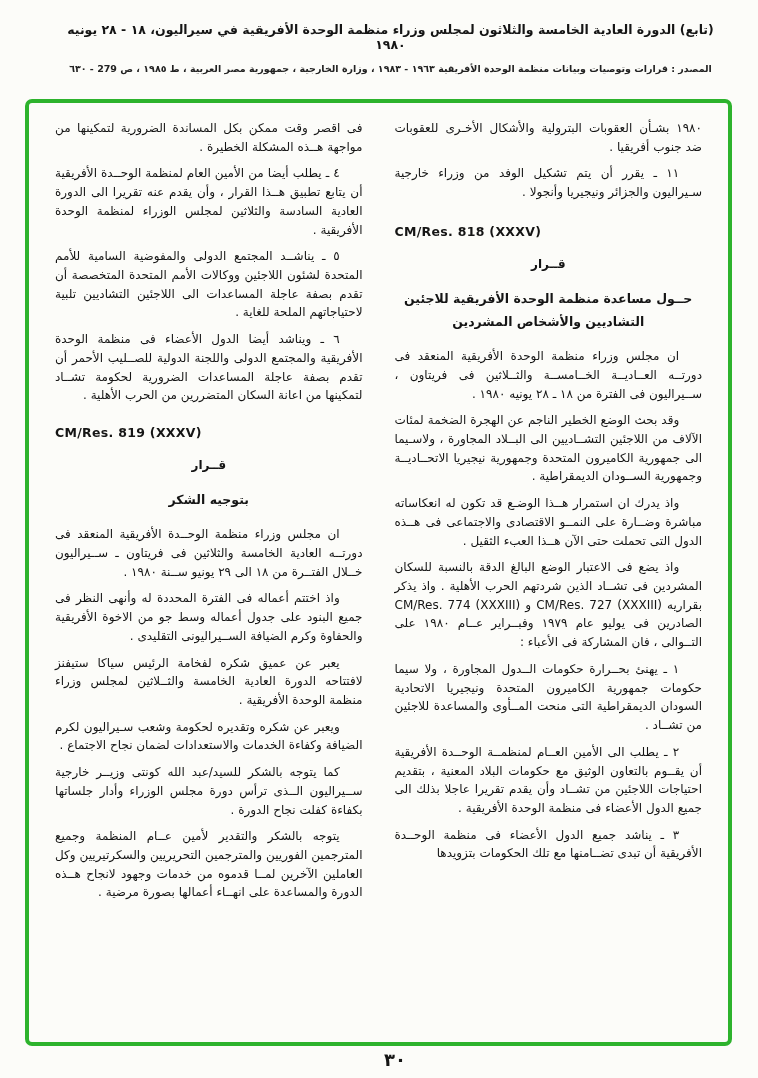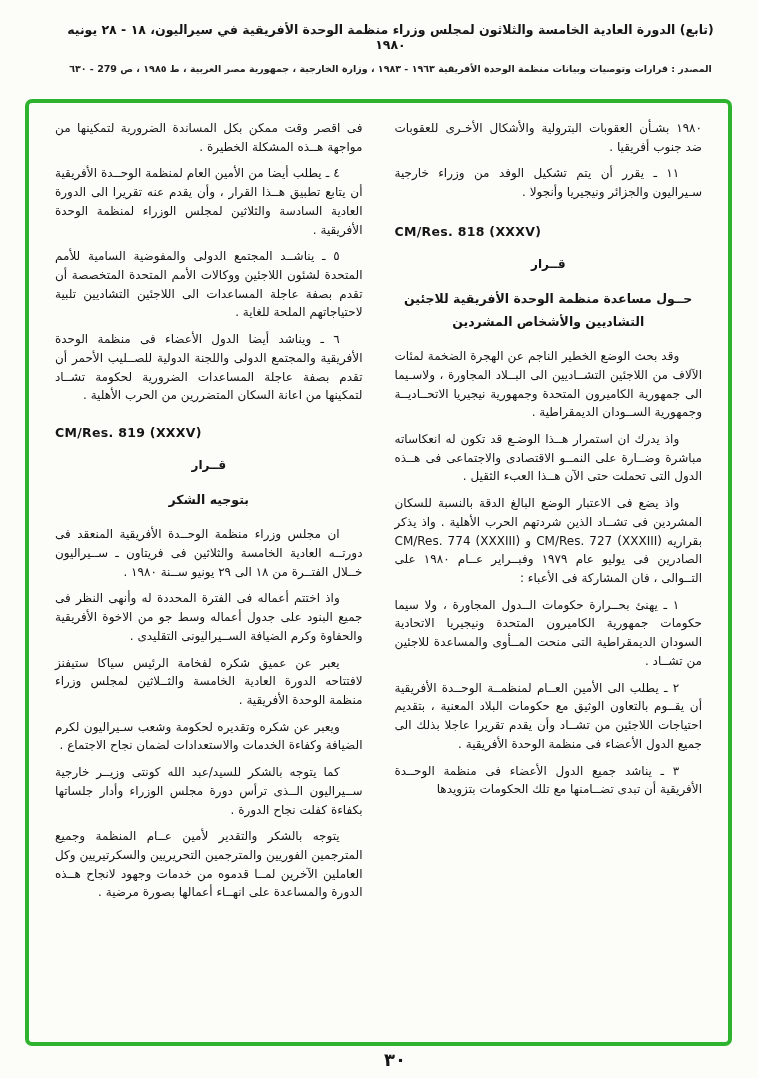--- a/index.html
+++ b/index.html
@@ -99,20 +99,21 @@
 
 <div class="content-box">
   <div class="columns">
 
     <div class="column">
       <p class="para flush">١٩٨٠ بشـأن العقوبات البترولية والأشكال الأخـرى للعقوبات ضد جنوب أفريقيا .</p>
       <p class="para">١١ ـ يقرر أن يتم تشكيل الوفد من وزراء خارجية سـيراليون والجزائر ونيجيريا وأنجولا .</p>
       <div class="ref">CM/Res. 818 (XXXV)</div>
       <div class="heading qarar">قــرار</div>
       <div class="heading title-heading">حــول مساعدة منظمة الوحدة الأفريقية للاجئين التشاديين والأشخاص المشردين</div>
+      <p class="para">ان مجلس وزراء منظمة الوحدة الأفريقية المنعقد فى دورتــه العــاديــة الخــامســة والثــلاثين فى فريتاون ، ســيراليون فى الفترة من ١٨ ـ ٢٨ يونيه ١٩٨٠ .</p>
       <p class="para">وقد بحث الوضع الخطير الناجم عن الهجرة الضخمة لمئات الآلاف من اللاجئين التشــاديين الى البــلاد المجاورة ، ولاسـيما الى جمهورية الكاميرون المتحدة وجمهورية نيجيريا الاتحــاديــة وجمهورية الســودان الديمقراطية .</p>
       <p class="para">واذ يدرك ان استمرار هــذا الوضـع قد تكون له انعكاساته مباشرة وضــارة على النمــو الاقتصادى والاجتماعى فى هــذه الدول التى تحملت حتى الآن هــذا العبء الثقيل .</p>
       <p class="para">واذ يضع فى الاعتبار الوضع البالغ الدقة بالنسبة للسكان المشردين فى تشــاد الذين شردتهم الحرب الأهلية . واذ يذكر بقراريه CM/Res. 727 (XXXIII) و CM/Res. 774 (XXXIII) الصادرين فى يوليو عام ١٩٧٩ وفبــراير عــام ١٩٨٠ على التــوالى ، فان المشاركة فى الأعباء :</p>
       <p class="para">١ ـ يهنئ بحــرارة حكومات الــدول المجاورة ، ولا سيما حكومات جمهورية الكاميرون المتحدة ونيجيريا الاتحادية السودان الديمقراطية التى منحت المــأوى والمساعدة للاجئين من تشــاد .</p>
       <p class="para">٢ ـ يطلب الى الأمين العــام لمنظمــة الوحــدة الأفريقية أن يقــوم بالتعاون الوثيق مع حكومات البلاد المعنية ، بتقديم احتياجات اللاجئين من تشــاد وأن يقدم تقريرا عاجلا بذلك الى جميع الدول الأعضاء فى منظمة الوحدة الأفريقية .</p>
       <p class="para">٣ ـ يناشد جميع الدول الأعضاء فى منظمة الوحــدة الأفريقية أن تبدى تضــامنها مع تلك الحكومات بتزويدها</p>
     </div>
 
     <div class="column">
       <p class="para flush">فى اقصر وقت ممكن بكل المساندة الضرورية لتمكينها من مواجهة هــذه المشكلة الخطيرة .</p>

